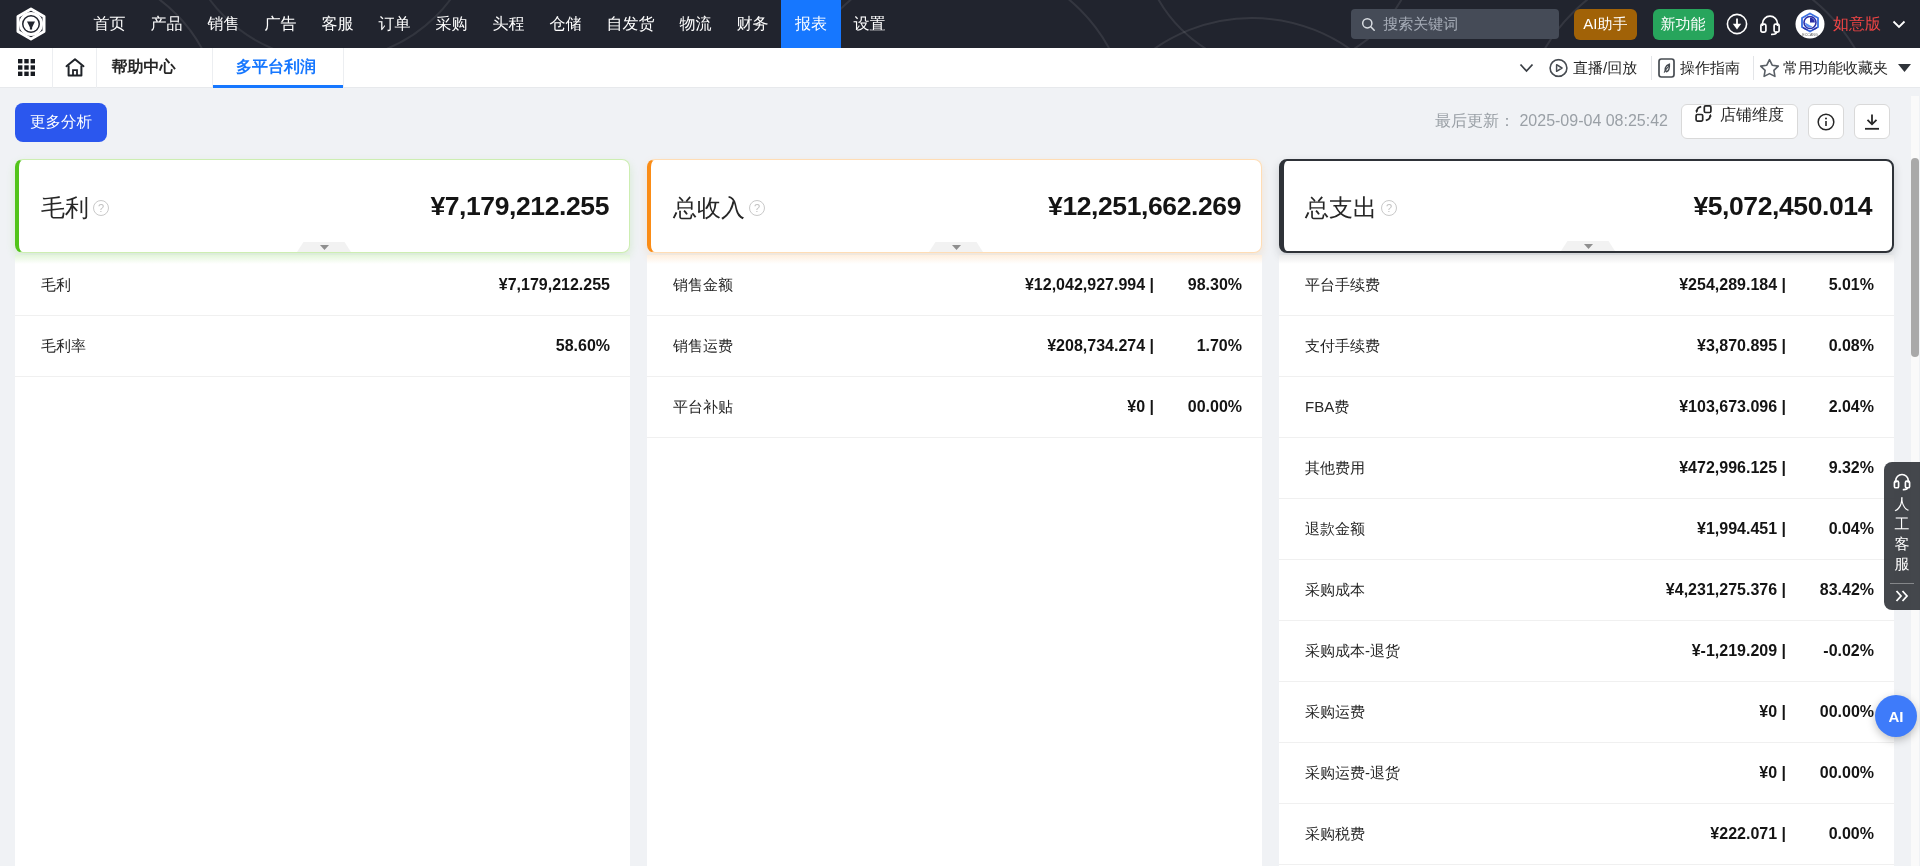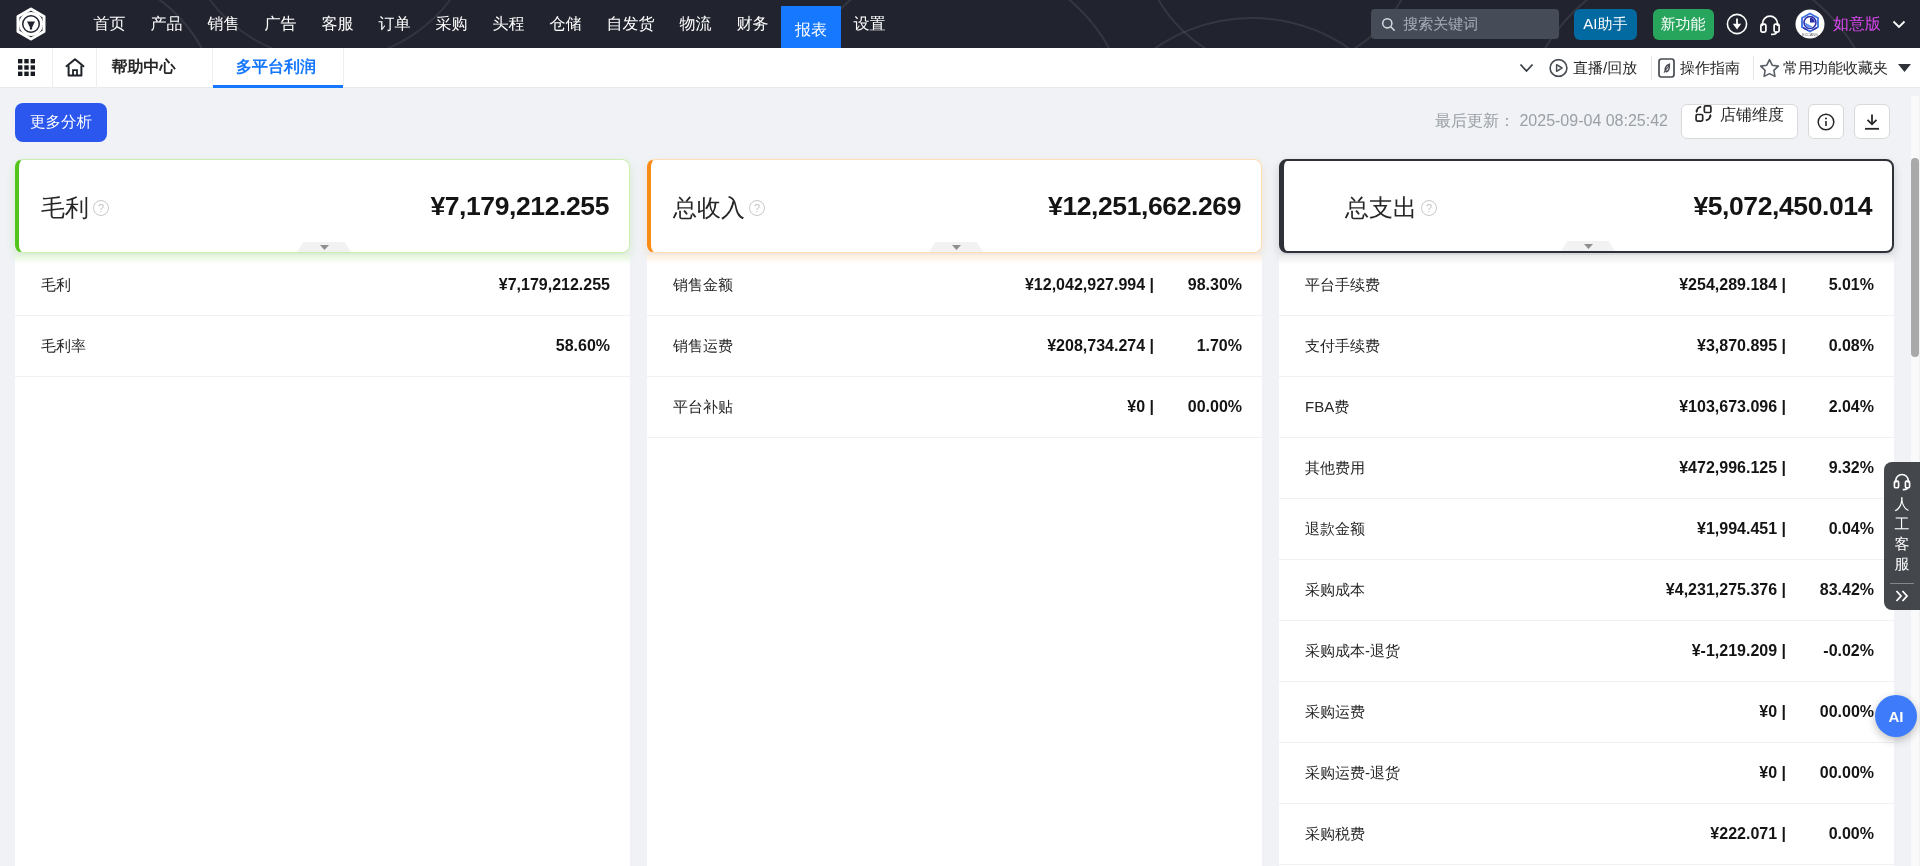--- a/index.html
+++ b/index.html
@@ -4,29 +4,29 @@
 <style>
 * { margin:0; padding:0; box-sizing:border-box; }
 html,body { width:1920px; height:866px; overflow:hidden; background:#f0f2f5;
   font-family:"Liberation Sans", sans-serif; }
 
 .nav { position:absolute; left:0; top:0; width:1920px; height:48px; background:#21242e;
   display:flex; align-items:center; overflow:hidden; }
 .nav .logo { position:absolute; left:13px; top:6px; }
 .menu { position:absolute; left:81px; top:0; height:64px; display:flex; }
 .menu .mi { height:48px; line-height:48px; padding:0 12.5px; color:#fff; font-size:16px; white-space:nowrap; }
-.menu .mi.act { background:#1677ff;margin-top:6px; }
+.menu .mi.act { background:#1677ff; }
 .nright { position:absolute; right:0; top:0; height:48px; display:flex; align-items:center; }
-.search { width:188px; height:30px; background:#454b57; border-radius:4px; display:flex; align-items:center; padding:0 10px; }
+.search { width:208px; height:30px; background:#454b57; border-radius:4px; display:flex; align-items:center; padding:0 10px; }
 .search span { color:#a8aeb9; font-size:15px; margin-left:7px; }
-.btn-ai { height:31px; border-radius:6px; background:#0369a1; color:#fff; font-size:15px;
+.btn-ai { height:31px; border-radius:6px; background:#a16207; color:#fff; font-size:15px;
   display:flex; align-items:center; padding:0 9px; margin-left:15px; }
 .btn-new { height:31px; border-radius:6px; background:#27a55c; color:#fff; font-size:15px;
   display:flex; align-items:center; padding:0 8px; margin-left:16px; }
-.ver { color:#d946ef; font-size:16px; margin:0 11px 0 8px; }
+.ver { color:#ef4444; font-size:16px; margin:0 11px 0 8px; }
 
 .bar2 { position:absolute; left:0; top:48px; width:1920px; height:40px; background:#fff;
   border-bottom:1px solid #e7e9ec; display:flex; align-items:center; }
 .b2cell { height:40px; display:flex; align-items:center; justify-content:center; }
 .tabsep { border-right:1px solid #eceef1;font-weight:bold; }
 .tab1 { width:116px; padding-right:22px; font-size:16px; color:#262626; }
 .tab2 { width:131px; position:relative; font-size:16px; color:#1677ff; font-weight:bold; padding-right:4px; }
 .tab2:after { content:""; position:absolute; left:0; bottom:0; width:100%; height:3px; background:#1677ff; }
 .b2right { position:absolute; left:0; right:0; top:0; height:40px; color:#262626; font-size:15px; }
 .b2right > * { position:absolute; top:50%; transform:translateY(-50%); white-space:nowrap; }
@@ -39,21 +39,21 @@
 .btn-dim { height:35px; border:1px solid #d9d9d9; background:#fff; border-radius:6px; display:flex;
   padding:0 13px; margin-left:13px; font-size:16px; color:#262626; }
 .sqbtn { width:36px; height:35px; border:1px solid #d9d9d9; background:#fff; border-radius:6px;
   display:flex; align-items:center; justify-content:center; margin-left:10px; }
 
 .col { position:absolute; top:159px; width:615px; }
 .c1 { left:15px; } .c2 { left:647px; } .c3 { left:1279px; }
 .hcard { position:relative; height:94px; background:#fff; border-radius:8px; display:flex; align-items:center; padding-top:4px; }
 .c1 .hcard { border:1px solid #cdeeb2; border-left:4px solid #52c41a; box-shadow:0 4px 10px rgba(82,196,26,.16); }
 .c2 .hcard { border:1px solid #ffddb5; border-left:4px solid #fa8c16; box-shadow:0 4px 10px rgba(250,140,22,.14); }
-.c3 .hcard { border:2px solid #2e3238; border-left:5px solid #2e3238; box-shadow:0 4px 10px rgba(40,44,50,.18);padding-left:40px; }
+.c3 .hcard { border:2px solid #2e3238; border-left:5px solid #2e3238; box-shadow:0 4px 10px rgba(40,44,50,.18); }
 .hcard .t { font-size:24px; color:#262626; margin-left:22px; display:flex; align-items:center; }
 .c3 .hcard .t { margin-left:21px; }
 .hcard .v { position:absolute; right:20px; top:50%; margin-top:-15px; font-size:26.5px; font-weight:bold; color:#141414; letter-spacing:-.4px; }
 .notch { position:absolute; bottom:0; left:50%; margin-left:-27px; width:54px; height:10px; background:#f2f2f2;
   clip-path:polygon(12% 0,88% 0,100% 100%,0 100%); display:flex; align-items:center; justify-content:center; }
 .panel { position:absolute; top:96px; width:615px; height:611px; background:#fff; overflow:hidden; }
 .panel:before { content:""; position:absolute; left:0; top:0; width:100%; height:9px; }
 .c1 .panel:before { background:linear-gradient(rgba(82,196,26,.16), rgba(82,196,26,0)); }
 .c2 .panel:before { background:linear-gradient(rgba(250,140,22,.14), rgba(250,140,22,0)); }
 .c3 .panel:before { background:linear-gradient(rgba(40,44,50,.10), rgba(40,44,50,0)); }

